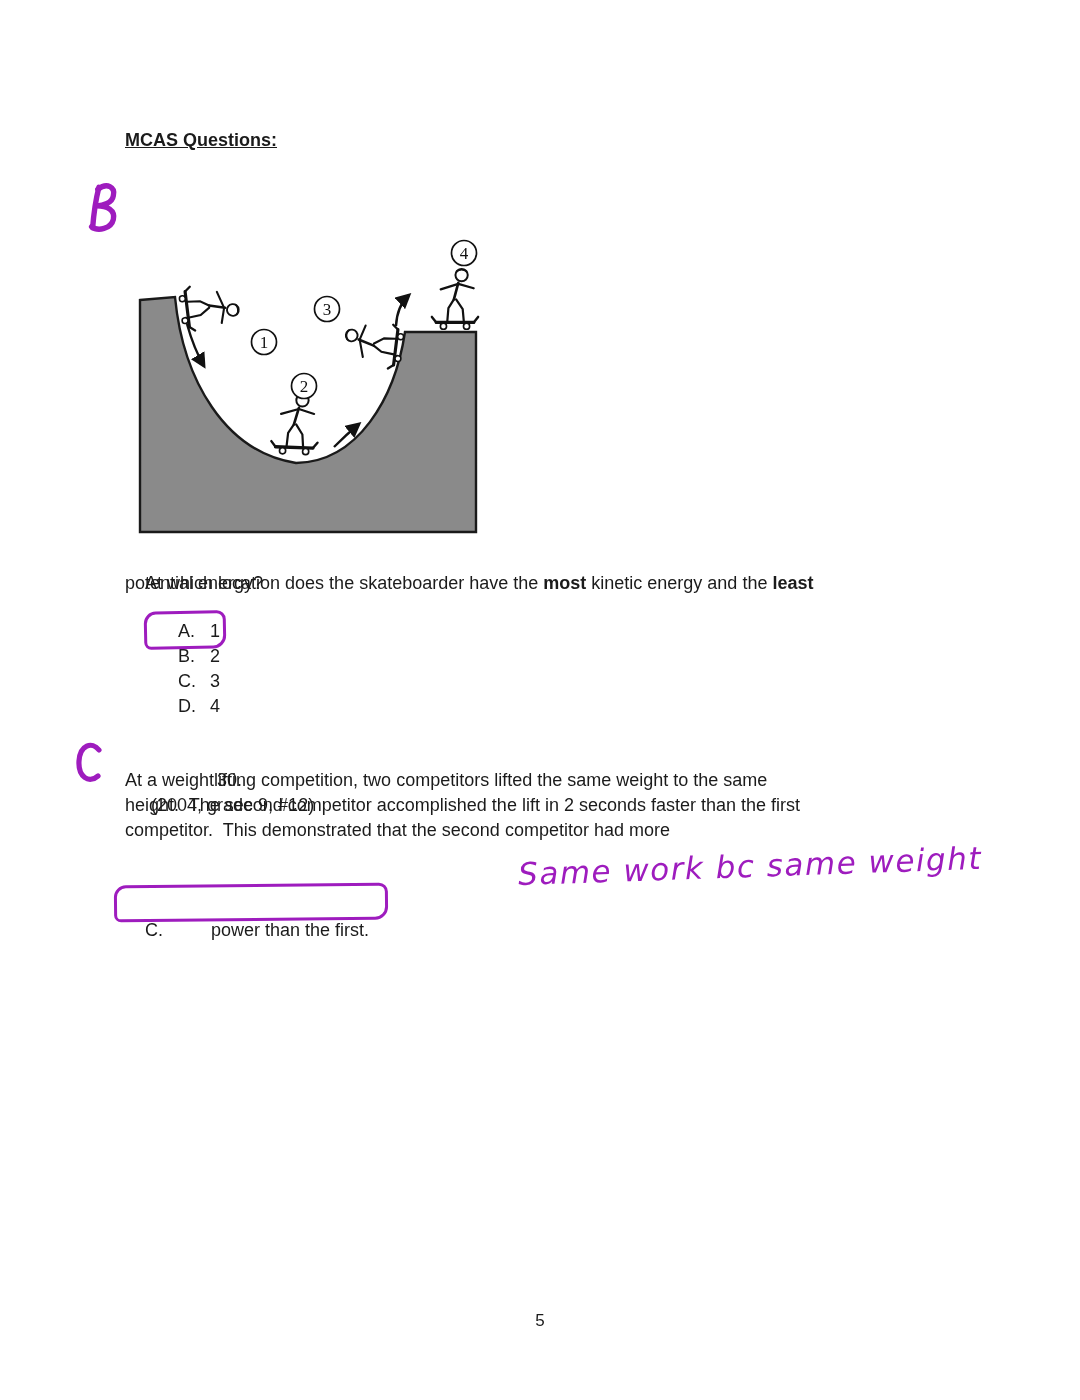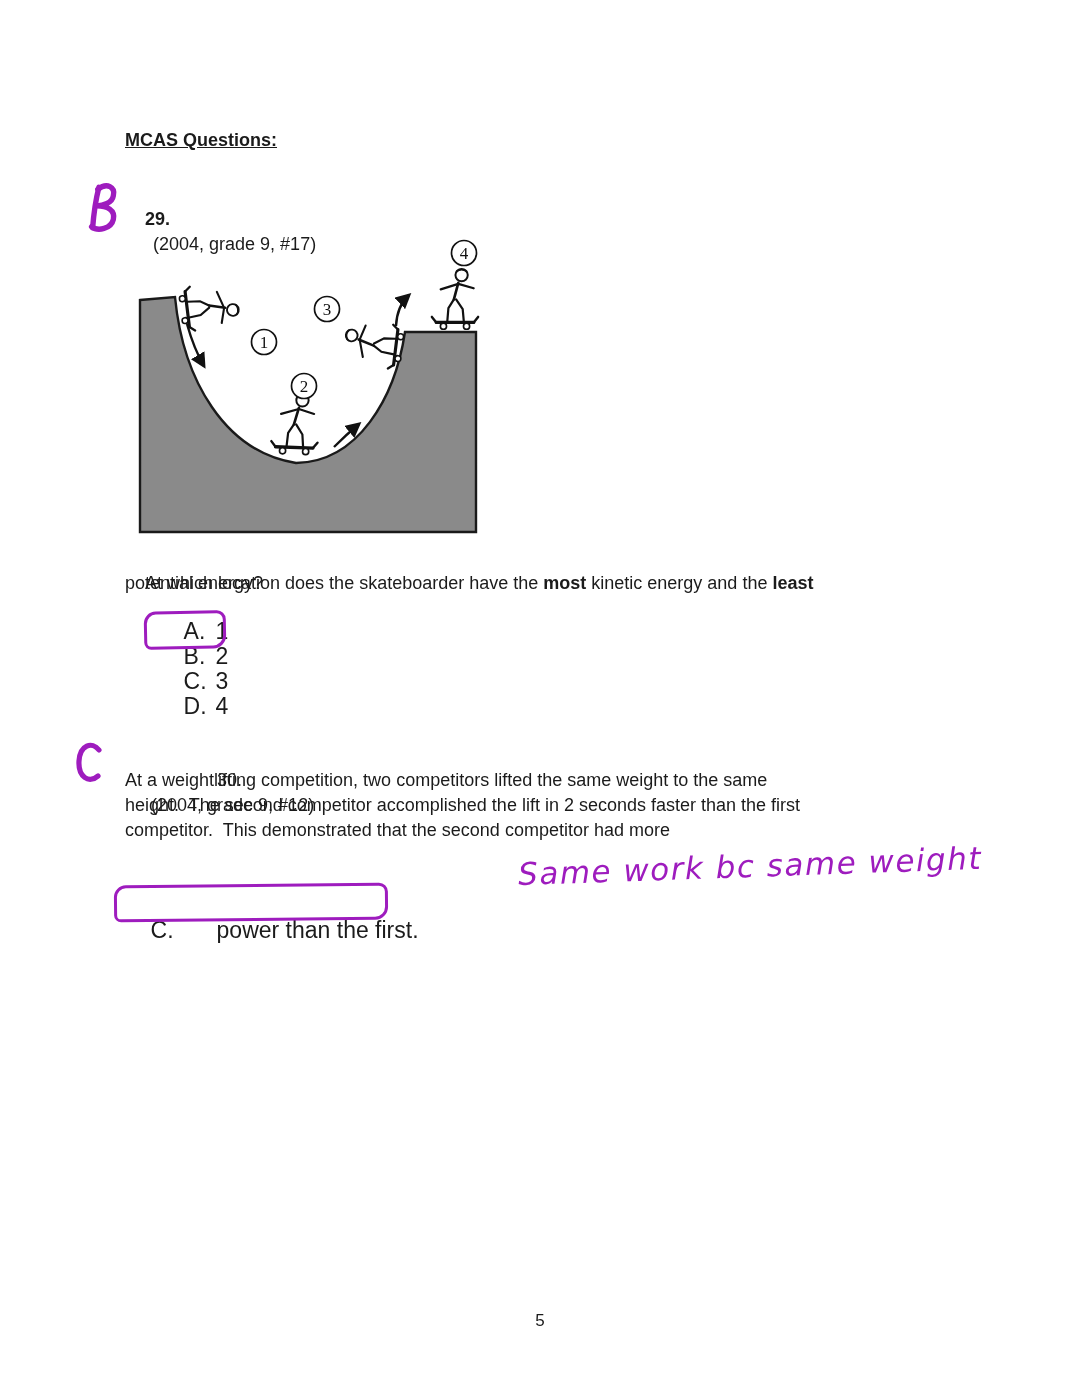--- a/index.html
+++ b/index.html
@@ -9,21 +9,21 @@
     height:1400px;
     background:#ffffff;
     font-family:"Liberation Sans", sans-serif;
     color:#1b1b1b;
     overflow:hidden;
   }
   .abs{position:absolute;}
   .txt{font-size:18px; line-height:25px; white-space:pre-wrap;}
   .bold{font-weight:bold;}
   .heading{font-size:18px; font-weight:bold; text-decoration:underline;}
-  .choice-row{font-size:23px; line-height:25px; white-space:pre-wrap;}
+  .choice-row{font-size:18px; line-height:25px; white-space:pre-wrap;}
   .choice-letter{display:inline-block; width:32px;}
   .choice-letter-wide{display:inline-block; width:66px;}
   .ink-box{
     border:3.5px solid #9e1cbe;
     border-radius:12px 9px 13px 7px;
     background:transparent;
   }
   .hand-note{
     font-family:"DejaVu Sans", sans-serif;
     font-style:italic;
@@ -43,24 +43,20 @@
 
   <div class="abs heading" style="left:125px; top:130px;">MCAS Questions:</div>
 
   <svg class="abs" style="left:84px; top:179px;" width="38" height="58" viewBox="0 0 36 56" aria-label="B">
     <g fill="none" stroke="#9e1cbe" stroke-width="5.2" stroke-linecap="round" stroke-linejoin="round">
       <path d="M 14 8 C 11 20 9 34 8 47"></path>
       <path d="M 13 10 C 22 3 30 8 28 16 C 27 23 18 26 12 26 C 22 26 30 30 28 39 C 26 48 13 51 7 46"></path>
     </g>
   </svg>
 
-  <div class="abs txt" style="left:125px; top:182px;">
-    <span class="bold">29.</span>
-    <span style="margin-left:8px;">(2004, grade 9, #17)</span>
-  </div>
 
   <svg class="abs" style="left:128px; top:238px;" width="366" height="302" viewBox="125 238 366 302">
     <defs>
       <marker id="ah" viewBox="0 0 10 10" refX="8" refY="5" markerWidth="6.5" markerHeight="6.5" orient="auto-start-reverse">
         <path d="M0 0 L10 5 L0 10 z" fill="#111"></path>
       </marker>
       <g id="skater">
         <path d="M -17 -6 L 17 -6" stroke="#111" stroke-width="3" fill="none" stroke-linecap="round"></path>
         <path d="M -17 -6 L -21 -11 M 17 -6 L 21 -11" stroke="#111" stroke-width="2.2" fill="none" stroke-linecap="round"></path>
         <circle cx="-10.5" cy="-2.6" r="2.8" fill="#fff" stroke="#111" stroke-width="1.5"></circle>

